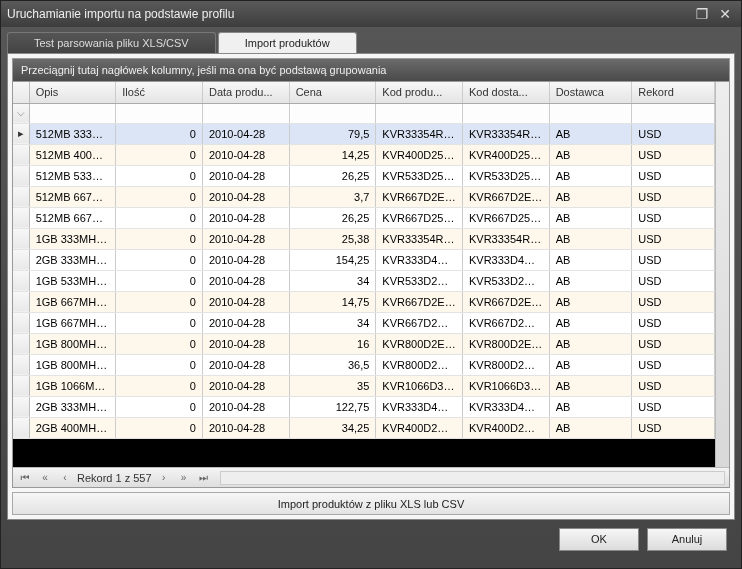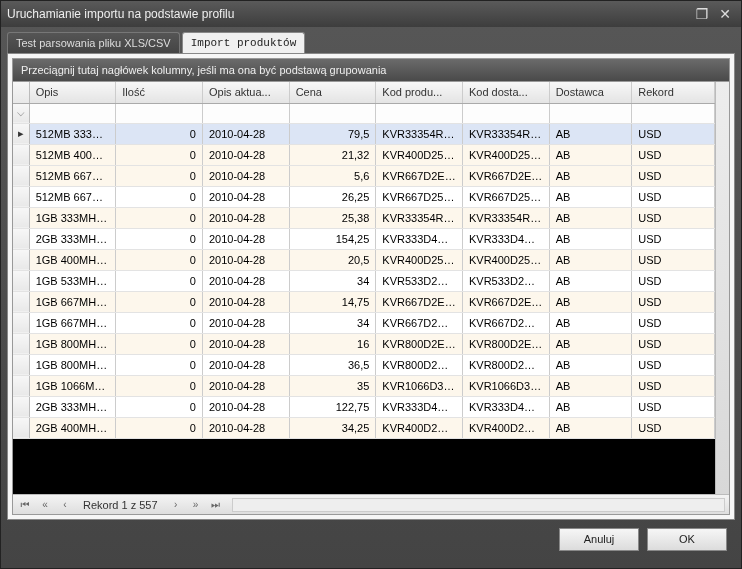--- a/index.html
+++ b/index.html
@@ -3,41 +3,41 @@
 <meta charset="utf-8">
 <style>
 * { box-sizing: border-box; margin: 0; padding: 0; font-family: Tahoma, Arial, sans-serif; font-size: 11px; }
 body { background: #555; width: 742px; height: 569px; overflow: hidden; }
 .window { width: 742px; height: 569px; background: linear-gradient(#4a4a4a,#3a3a3a); border: 1px solid #222; display: flex; flex-direction: column; justify-content: flex-end; }
 .titlebar { height: 26px; background: linear-gradient(#5a5a5a,#3d3d3d); color: #eee; display: flex; align-items: center; padding: 0 6px; }
 .titlebar .title { flex: 1; font-size: 12px; }
 .titlebar .winbtn { width: 20px; height: 16px; margin-left: 3px; display: flex; align-items: center; justify-content: center; color: #ddd; cursor: pointer; font-size: 14px; }
 .client { flex: 1; background: linear-gradient(#565656,#444); padding: 4px 6px 10px 6px; display: flex; flex-direction: column; }
 .tabs { display: flex; align-items: flex-end; height: 22px; margin-bottom: 0; }
-.tab { padding: 4px 8px; color: #ddd; border: 1px solid #777; border-bottom: none; background: linear-gradient(#555,#444); border-radius: 3px 3px 0 0; margin-right: 2px; cursor: pointer; }
-.tab.active { background: #f0f0f0; color: #222; border-color: #888; position: relative; z-index: 2; font-family: Liberation Mono, monospace; }
+.tab { padding: 4px 26px; color: #ddd; border: 1px solid #777; border-bottom: none; background: linear-gradient(#555,#444); border-radius: 3px 3px 0 0; margin-right: 2px; cursor: pointer; }
+.tab.active { background: #f0f0f0; color: #222; border-color: #888; position: relative; z-index: 2; }
 .panel { flex: 1; background: #f6f6f6; border: 1px solid #888; display: flex; flex-direction: column; padding: 4px; }
 .groupbar { height: 24px; background: linear-gradient(#6b6b6b,#4a4a4a); color: #eee; border: 1px solid #999; display: flex; align-items: center; padding: 0 8px; font-size: 11px; }
 .gridwrap { flex: 1; border: 1px solid #999; border-top: none; display: flex; flex-direction: column; background: #000000; overflow: hidden; }
 table { border-collapse: collapse; width: 100%; table-layout: fixed; }
 th, td { border-right: 1px solid #ccc; border-bottom: 1px solid #e3e3e3; padding: 3px 6px; height: 21px; overflow: hidden; white-space: nowrap; text-overflow: ellipsis; text-align: left; }
 thead th { background: linear-gradient(#f7f7f7,#e4e4e4); color: #333; font-weight: normal; border-bottom: 1px solid #aaa; }
 .indcol { width: 16px; padding: 0; text-align: center; background: linear-gradient(#f7f7f7,#e8e8e8); border-right: 1px solid #bbb; }
 .filtrow td { background: #fdfdfd; height: 20px; }
 .filtrow .indcol { background: linear-gradient(#f7f7f7,#e8e8e8); }
 .filtercell input { width: 100%; border: none; background: transparent; font-size: 11px; outline: none; }
 tbody tr.odd td { background: #fff; }
 tbody tr.even td { background: #fdf7ec; }
 tbody tr.sel td { background: #dce5f5; }
 tbody tr td.indcol { background: linear-gradient(#f7f7f7,#e8e8e8); }
 tbody tr.sel td.indcol { color: #333; }
 .num { text-align: right; }
 .navbar { height: 20px; background: linear-gradient(#f4f4f4,#dedede); border-top: 1px solid #bbb; display: flex; align-items: center; padding: 0 4px; gap: 4px; }
 .navbtn { width: 16px; height: 14px; display: flex; align-items: center; justify-content: center; color: #666; cursor: pointer; font-size: 10px; }
-.navbar .rec { margin: 0 6px; color: #333; }
+.navbar .rec { margin: 0 0; color: #333; }
 .navbar .hscroll { flex: 1; height: 14px; background: #eee; border: 1px solid #ccc; margin-left: 4px; }
 .importbtn { height: 23px; margin-top: 4px; background: linear-gradient(#f6f6f6,#e3e3e3); border: 1px solid #a8a8a8; display: flex; align-items: center; justify-content: center; cursor: pointer; color: #222; }
 .footer { height: 38px; display: flex; align-items: center; justify-content: flex-end; padding: 0 8px; gap: 8px; }
 .btn { width: 80px; height: 23px; background: linear-gradient(#f6f6f6,#dcdcdc); border: 1px solid #888; color: #222; cursor: pointer; display: flex; align-items: center; justify-content: center; }
 .scrollind { width: 14px; background: linear-gradient(#ededed,#d8d8d8); border-left: 1px solid #bbb; }
 .gridrow { display: flex; flex: 1; overflow: hidden; }
 .gridmain { flex: 1; overflow: hidden; }
 .funnel { font-size: 10px; color: #888; }
 </style>
 </head>
@@ -69,21 +69,21 @@
                   <col style="width:86px">
                   <col style="width:86px">
                   <col style="width:82px">
                   <col style="width:82px">
               </colgroup>
               <thead>
                 <tr>
                   <th class="indcol"></th>
                   <th>Opis</th>
                   <th>Ilość</th>
-                  <th>Opis aktua...</th>
+                  <th>Data produ...</th>
                   <th>Cena</th>
                   <th>Kod produ...</th>
                   <th>Kod dosta...</th>
                   <th>Dostawca</th>
                   <th>Rekord</th>
                 </tr>
                 <tr class="filtrow">
                   <td class="indcol funnel">⌵</td>
                   <td class="filtercell"><input style=""></td>
                   <td class="filtercell"><input style=""></td>
@@ -105,32 +105,43 @@
                     <td>KVR33354R2...</td>
                     <td>KVR33354R2...</td>
                     <td>AB</td>
                     <td>USD</td>
                   </tr>
                   <tr class="even">
                     <td class="indcol"></td>
                     <td>512MB 400M...</td>
                     <td class="num">0</td>
                     <td>2010-04-28</td>
-                    <td class="num">21,32</td>
+                    <td class="num">14,25</td>
                     <td>KVR400D258...</td>
                     <td>KVR400D258...</td>
                     <td>AB</td>
                     <td>USD</td>
                   </tr>
+                  <tr class="odd">
+                    <td class="indcol"></td>
+                    <td>512MB 533M...</td>
+                    <td class="num">0</td>
+                    <td>2010-04-28</td>
+                    <td class="num">26,25</td>
+                    <td>KVR533D258...</td>
+                    <td>KVR533D258...</td>
+                    <td>AB</td>
+                    <td>USD</td>
+                  </tr>
                   <tr class="even">
                     <td class="indcol"></td>
                     <td>512MB 667M...</td>
                     <td class="num">0</td>
                     <td>2010-04-28</td>
-                    <td class="num">5,6</td>
+                    <td class="num">3,7</td>
                     <td>KVR667D2E5/...</td>
                     <td>KVR667D2E5/...</td>
                     <td>AB</td>
                     <td>USD</td>
                   </tr>
                   <tr class="odd">
                     <td class="indcol"></td>
                     <td>512MB 667M...</td>
                     <td class="num">0</td>
                     <td>2010-04-28</td>
@@ -152,31 +163,20 @@
                     <td>USD</td>
                   </tr>
                   <tr class="odd">
                     <td class="indcol"></td>
                     <td>2GB 333MHz ...</td>
                     <td class="num">0</td>
                     <td>2010-04-28</td>
                     <td class="num">154,25</td>
                     <td>KVR333D4R2...</td>
                     <td>KVR333D4R2...</td>
-                    <td>AB</td>
-                    <td>USD</td>
-                  </tr>
-                  <tr class="even">
-                    <td class="indcol"></td>
-                    <td>1GB 400MHz ...</td>
-                    <td class="num">0</td>
-                    <td>2010-04-28</td>
-                    <td class="num">20,5</td>
-                    <td>KVR400D258...</td>
-                    <td>KVR400D258...</td>
                     <td>AB</td>
                     <td>USD</td>
                   </tr>
                   <tr class="odd">
                     <td class="indcol"></td>
                     <td>1GB 533MHz ...</td>
                     <td class="num">0</td>
                     <td>2010-04-28</td>
                     <td class="num">34</td>
                     <td>KVR533D2D8...</td>
@@ -270,19 +270,20 @@
           <span class="navbtn">⏮</span>
           <span class="navbtn">«</span>
           <span class="navbtn">‹</span>
           <span class="rec">Rekord 1 z 557</span>
           <span class="navbtn">›</span>
           <span class="navbtn">»</span>
           <span class="navbtn">⏭</span>
           <div class="hscroll"></div>
         </div>
       </div>
+      <div class="importbtn">Import produktów z pliku XLS lub CSV</div>
     </div>
     <div class="footer">
+      <div class="btn">OK</div>
       <div class="btn">Anuluj</div>
-      <div class="btn">OK</div>
     </div>
   </div>
 </div>
 
 </body></html>

